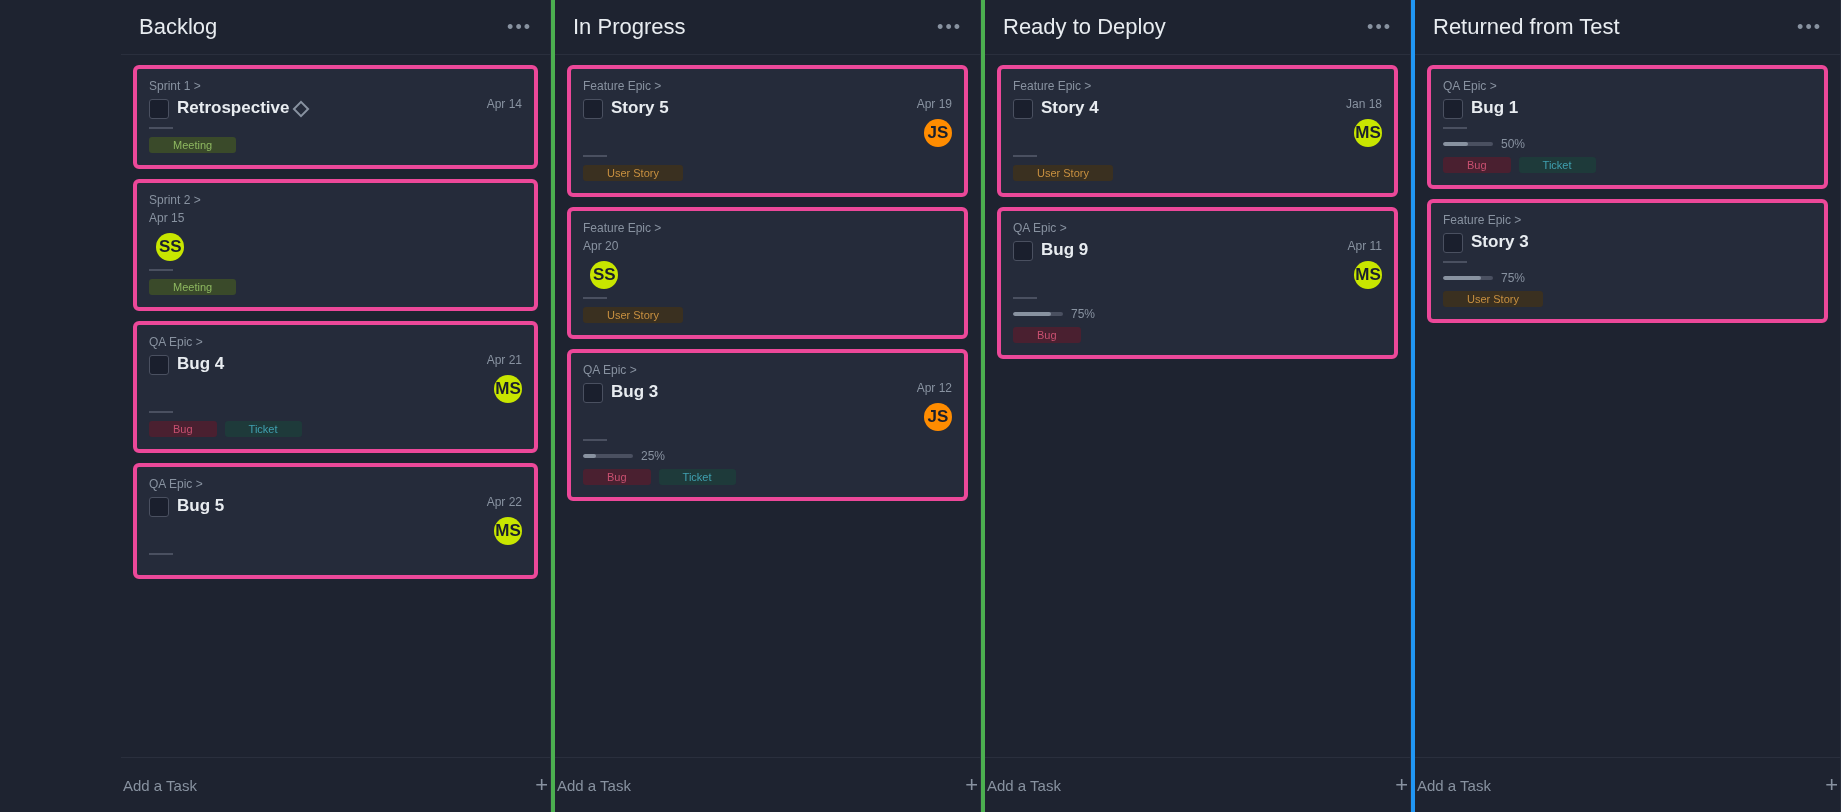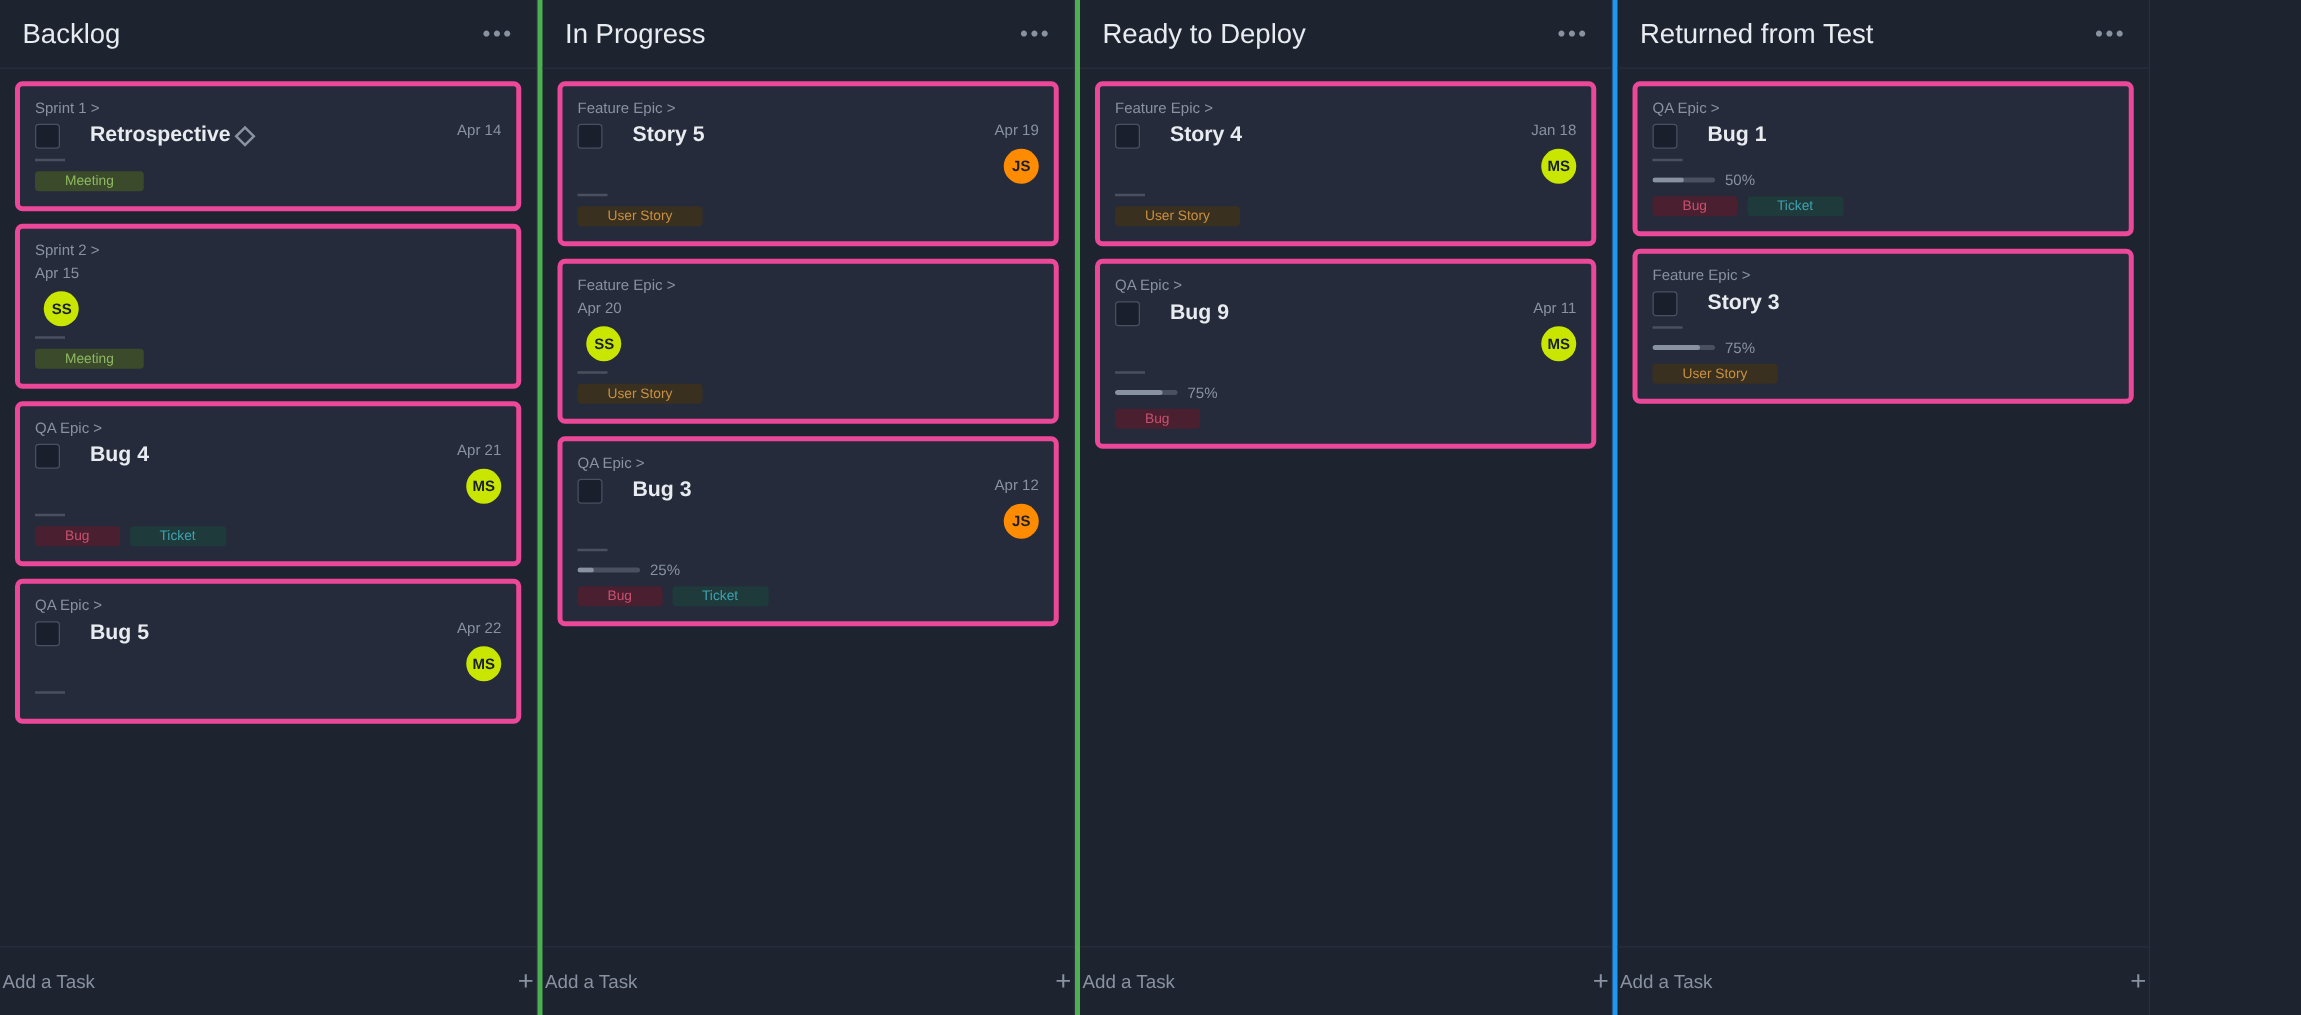--- a/index.html
+++ b/index.html
@@ -7,20 +7,21 @@
       background-color: #1e2330;
       font-family: -apple-system, BlinkMacSystemFont, 'Segoe UI', sans-serif;
       color: #c8cdd8;
       height: 812px;
       overflow: hidden;
     }
     .board {
       display: flex;
       height: 100%;
       overflow-x: auto;
+      justify-content: flex-end;
     }
     .column {
       min-width: 430px;
       width: 430px;
       display: flex;
       flex-direction: column;
       border-right: 1px solid #2a2f3d;
       position: relative;
     }
     .column:nth-child(2) { border-left: 4px solid #4caf50; }
@@ -64,21 +65,21 @@
     }
     .card-top {
       display: flex;
       align-items: flex-start;
       justify-content: space-between;
       gap: 8px;
     }
     .card-left {
       display: flex;
       align-items: flex-start;
-      gap: 24px;
+      gap: 8px;
       flex: 1;
     }
     .card-checkbox {
       width: 20px;
       height: 20px;
       border: 1px solid #4a5060;
       background: #1a1f2d;
       border-radius: 3px;
       flex-shrink: 0;
       margin-top: 2px;
@@ -110,21 +111,21 @@
       background: #4a5060;
       margin: 8px 0;
     }
     .card-avatar {
       width: 28px;
       height: 28px;
       border-radius: 50%;
       display: flex;
       align-items: center;
       justify-content: center;
-      font-size: 12px;
+      font-size: 17px;
       font-weight: 700;
       color: #1a1f2d;
       flex-shrink: 0;
       margin-top: 4px;
     }
     .avatar-js { background: #ff8c00; }
     .avatar-ss { background: #c8e600; }
     .avatar-ms { background: #c8e600; }
     .card-meta {
       display: flex;

